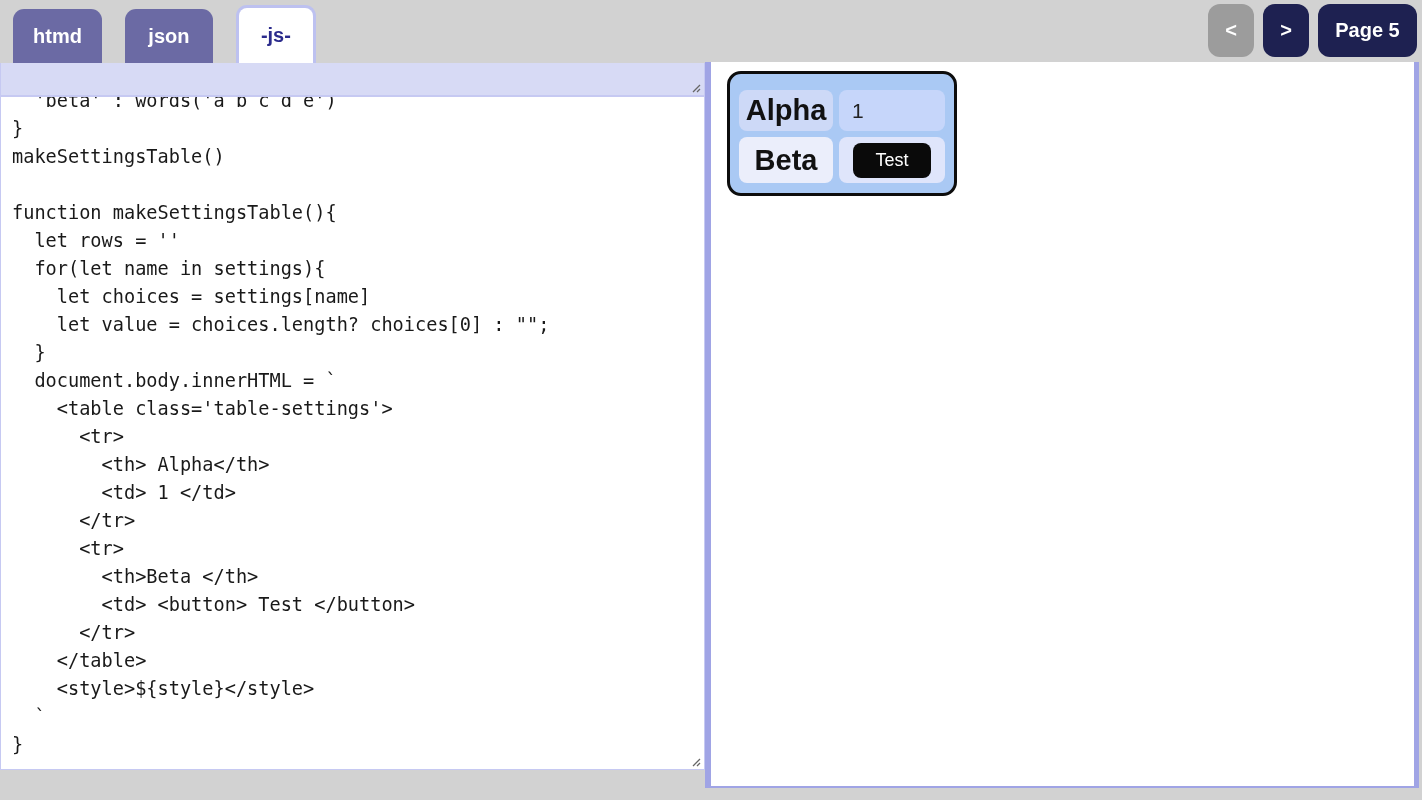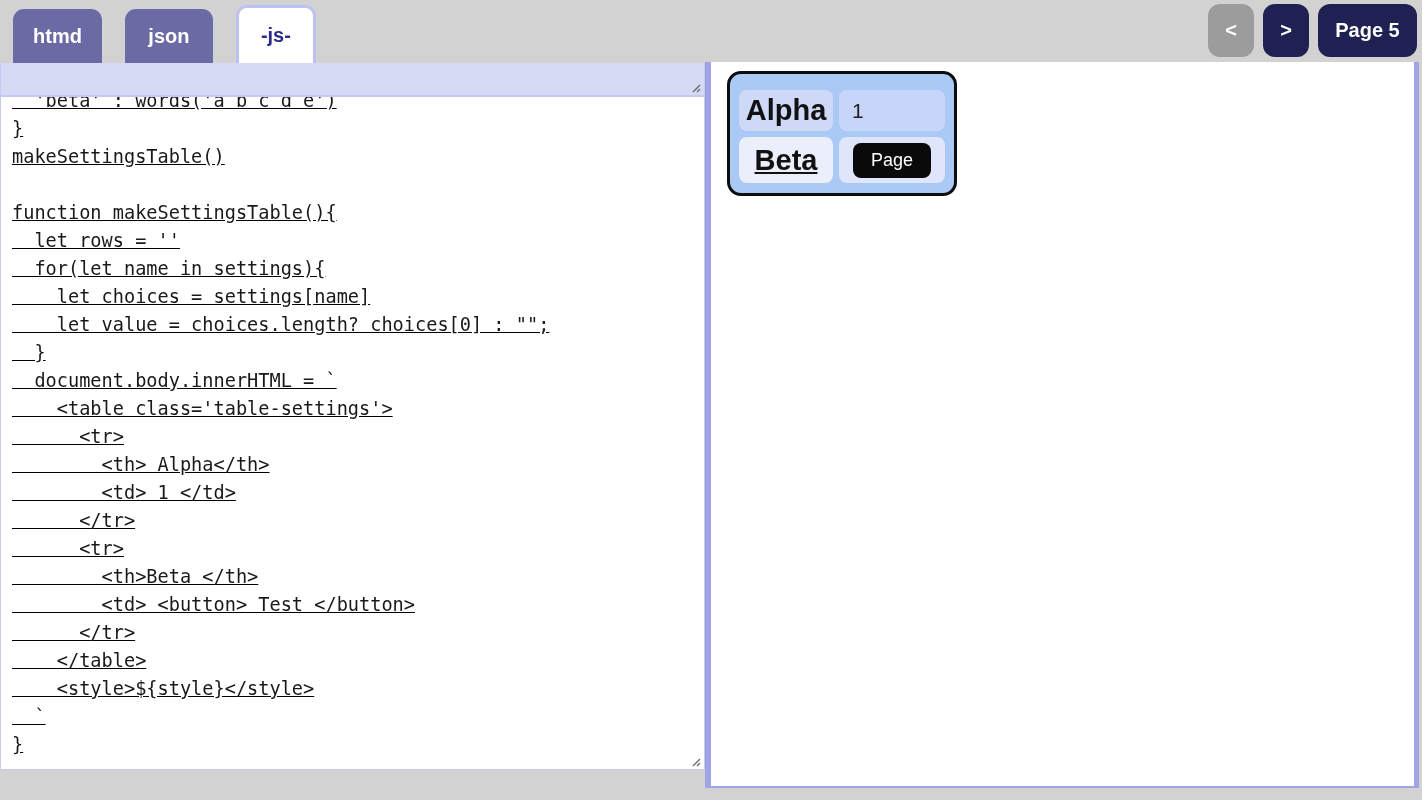--- a/index.html
+++ b/index.html
@@ -47,21 +47,21 @@
     height:53px;border:none;border-radius:12px;color:#fff;
     font-family:"Liberation Sans",sans-serif;font-weight:bold;font-size:20px;cursor:pointer;
   }
   .btn-prev{width:46px;background:var(--gray-btn);}
   .btn-next{width:46px;background:var(--navy);}
   .btn-page{width:99px;background:var(--navy);}
 
   
   .content{position:absolute;top:63px;left:0;right:0;bottom:0;}
 
-  .editor-col{position:absolute;left:0;top:0;width:734px;text-decoration:underline;}
+  .editor-col{position:absolute;left:0;top:0;width:734px;}
   .data-line{
     position:relative;height:33px;width:705px;
     background:var(--band-bg);
     border:1px solid var(--editor-border);border-top:none;
     font-family:"DejaVu Sans Mono",monospace;font-size:18.6px;line-height:31px;
     color:#3c3c3c;padding-left:11px;white-space:pre;overflow:hidden;
   }
   .code-area{
     position:relative;width:705px;height:674px;
     background:#fff;
@@ -89,21 +89,21 @@
     background:var(--table-bg);
     border:3px solid #0d0d0d;border-radius:14px;
     display:grid;grid-template-columns:94px 106px;grid-template-rows:41px 46px;
     gap:6px;padding:16px 9px 10px 9px;
   }
   .cell{border-radius:8px;display:flex;align-items:center;}
   .cell.th{justify-content:center;font-weight:bold;font-size:29px;color:#111;}
   .cell.td{justify-content:flex-start;padding-left:13px;font-size:21px;color:#222;}
   .r1.th{background:var(--cell-th1);}
   .r1.td{background:var(--cell-td1);}
-  .r2.th{background:var(--cell-th2);text-decoration:underline;}
+  .r2.th{background:var(--cell-th2);}
   .cell.td-btn{background:var(--cell-td2);justify-content:center;}
   .test-button{
     width:78px;height:35px;background:var(--btn-black);color:#fff;
     border:none;border-radius:8px;font-family:"Liberation Sans",sans-serif;
     font-size:18px;cursor:pointer;
   }
 </style>
 </head>
 <body>
 
@@ -168,19 +168,19 @@
       </div>
 
     </div>
 
     <div class="preview">
       <div class="settings-table">
         <div class="cell th r1">Alpha</div>
         <div class="cell td r1">1</div>
         <div class="cell th r2">Beta</div>
         <div class="cell td-btn r2">
-          <button class="test-button">Page</button>
+          <button class="test-button">Test</button>
         </div>
       </div>
     </div>
 
   </div>
 </div>
 
 </body></html>

